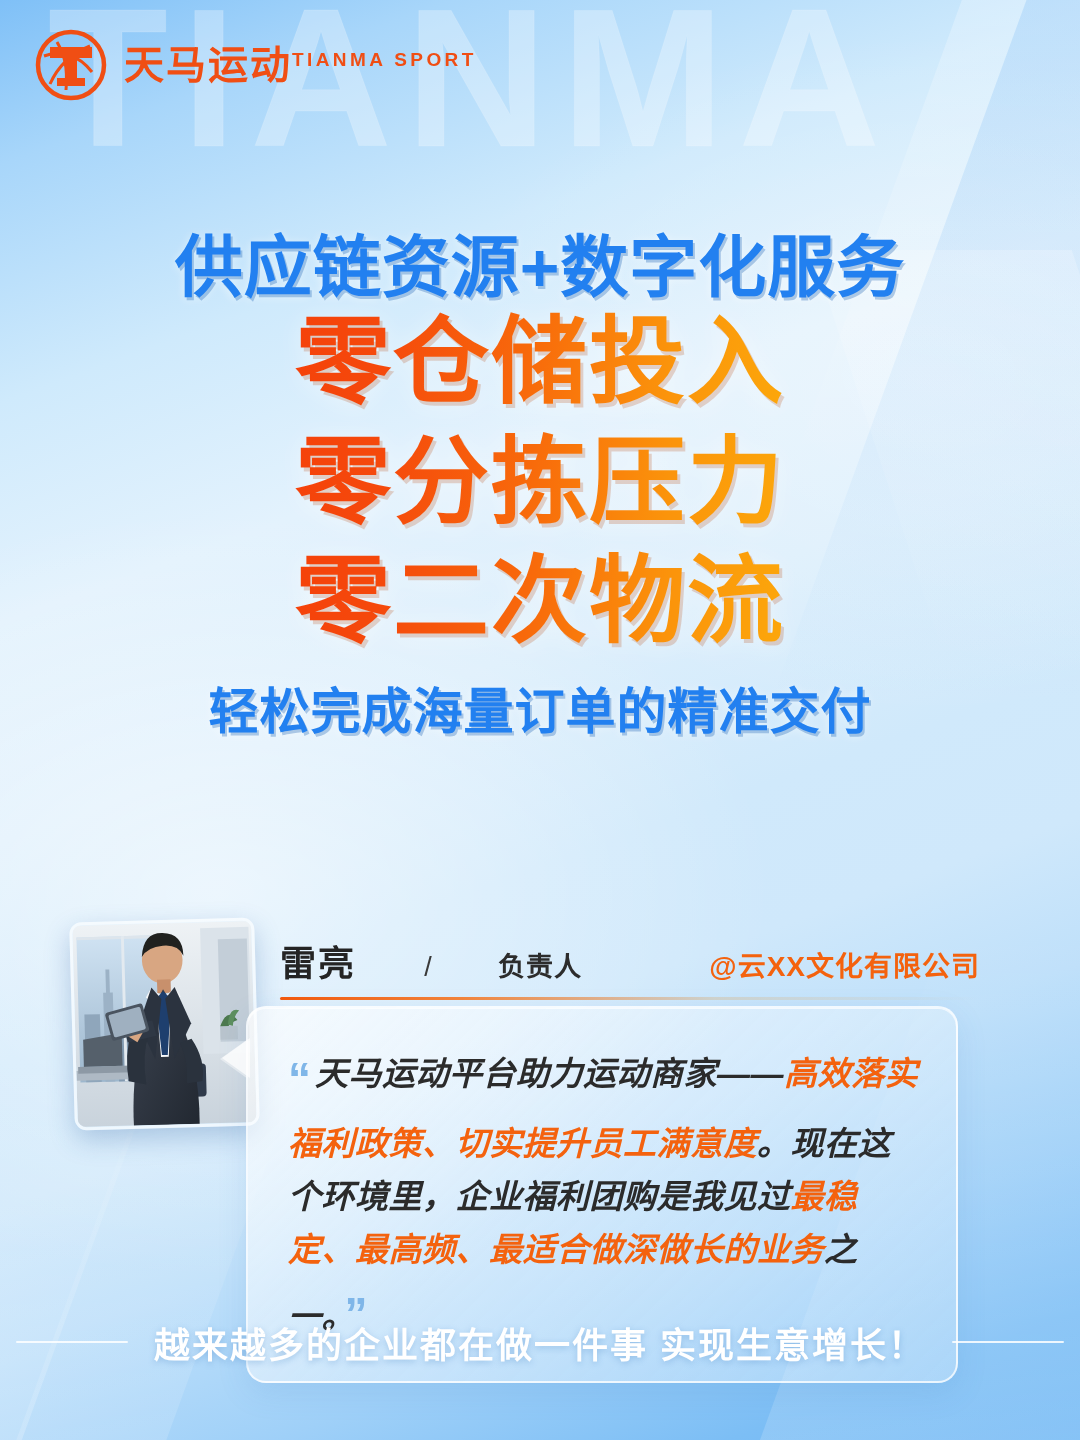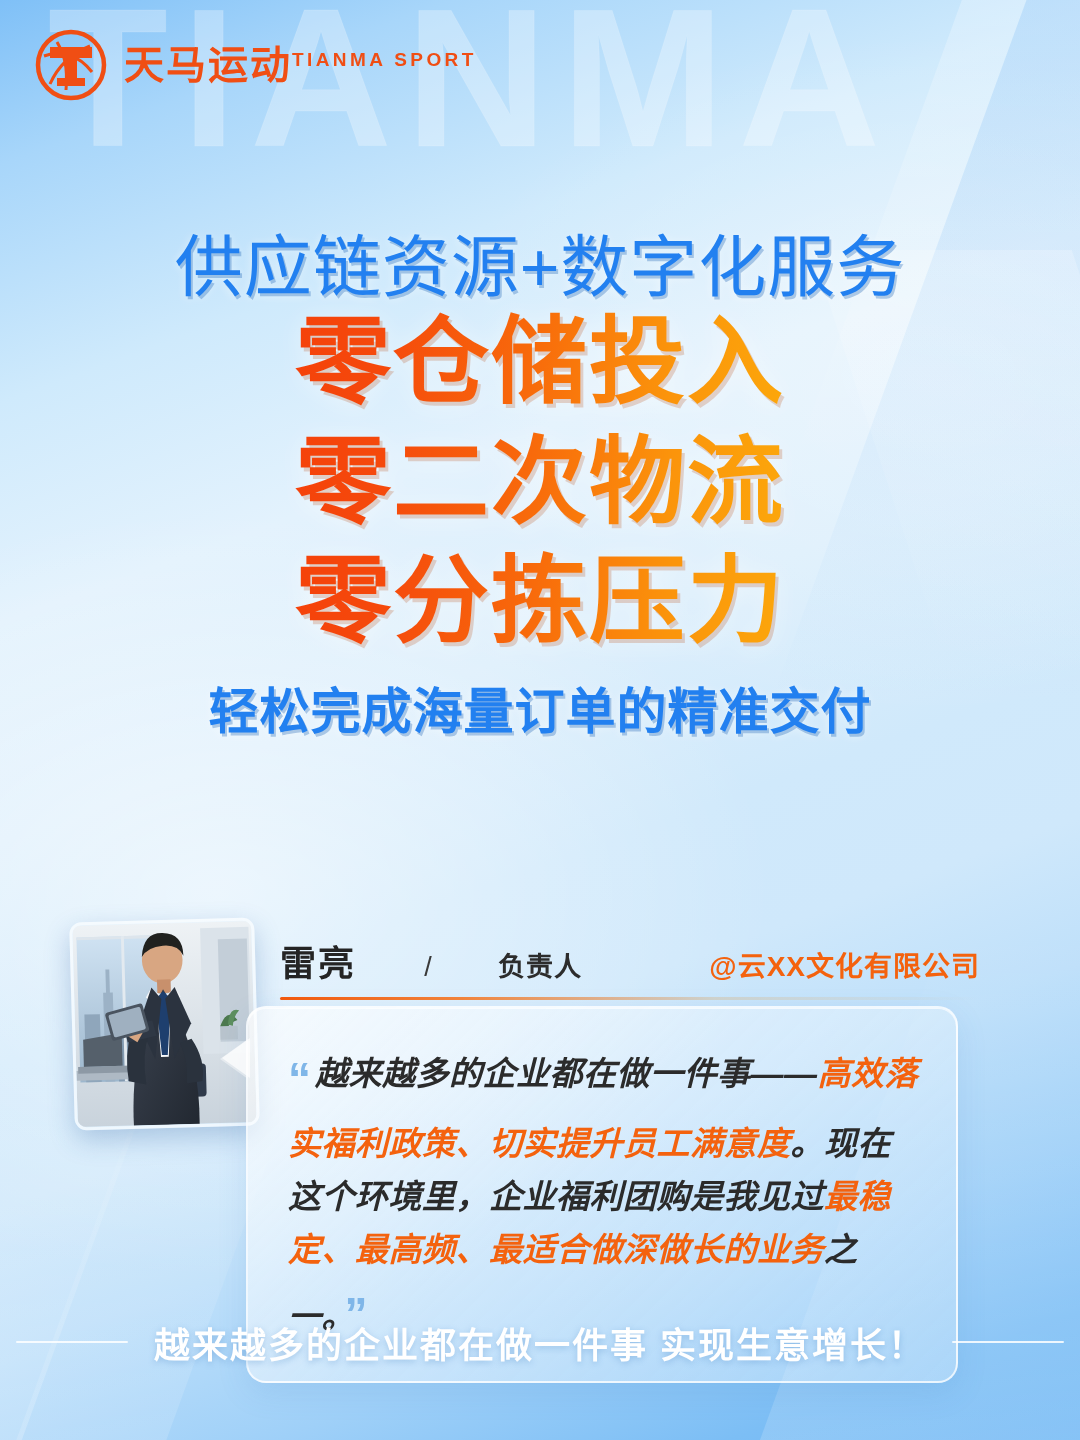--- a/index.html
+++ b/index.html
@@ -111,21 +111,21 @@
     letter-spacing:3.4px;
   }
 
   
   .headline-block{
     position:absolute; top:232px; left:0; right:0;
     text-align:center; z-index:5;
   }
   .kicker{
     font-size:68px;
-    font-weight:400;
+    font-weight:700;
     color:#2280F0;
     letter-spacing:1px;
     line-height:1.05;
     text-shadow:
        2px 3px 0 rgba(18,90,175,.30),
        0 2px 10px rgba(255,255,255,.55);
     white-space:nowrap;
   }
 
   .zero-lines{
@@ -306,22 +306,22 @@
       <span class="brand-en">TIANMA SPORT</span>
     </span>
   </div>
 
   <div class="headline-block">
 
     <div class="kicker">供应链资源+数字化服务</div>
 
     <div class="zero-lines">
       <div class="zero-line">零仓储投入</div>
+      <div class="zero-line">零分拣压力</div>
       <div class="zero-line">零二次物流</div>
-      <div class="zero-line">零分拣压力</div>
     </div>
 
     <div class="closer">轻松完成海量订单的精准交付</div>
   </div>
 
   <div class="testimonial">
 
     <div class="person-photo">
       <svg viewBox="0 0 185 208" xmlns="http://www.w3.org/2000/svg">
         <defs>
@@ -395,21 +395,21 @@
         <span class="speaker-sep">/</span>
         <span class="speaker-role">负责人</span>
         <span class="speaker-company">@云XX文化有限公司</span>
       </div>
       <div class="speaker-rule"></div>
     </div>
 
     <div class="quote-card">
       <span class="quote-tail"></span>
       <div class="quote-text">
-        <span class="qm qm-open">“</span><span>越来越多的企业都在做一件事——</span><span class="hl">高效落实福利政策、切实提升员工满意度</span><span>。现在这个环境里，企业福利团购是我见过</span><span class="hl">最稳定、最高频、最适合做深做长的业务</span><span>之一。</span><span class="qm qm-close">”</span>
+        <span class="qm qm-open">“</span><span>天马运动平台助力运动商家——</span><span class="hl">高效落实福利政策、切实提升员工满意度</span><span>。现在这个环境里，企业福利团购是我见过</span><span class="hl">最稳定、最高频、最适合做深做长的业务</span><span>之一。</span><span class="qm qm-close">”</span>
       </div>
     </div>
   </div>
 
   <div class="footer">
     <span class="footer-rule"></span>
     <span class="footer-text">越来越多的企业都在做一件事 实现生意增长！</span>
     <span class="footer-rule"></span>
   </div>
 

